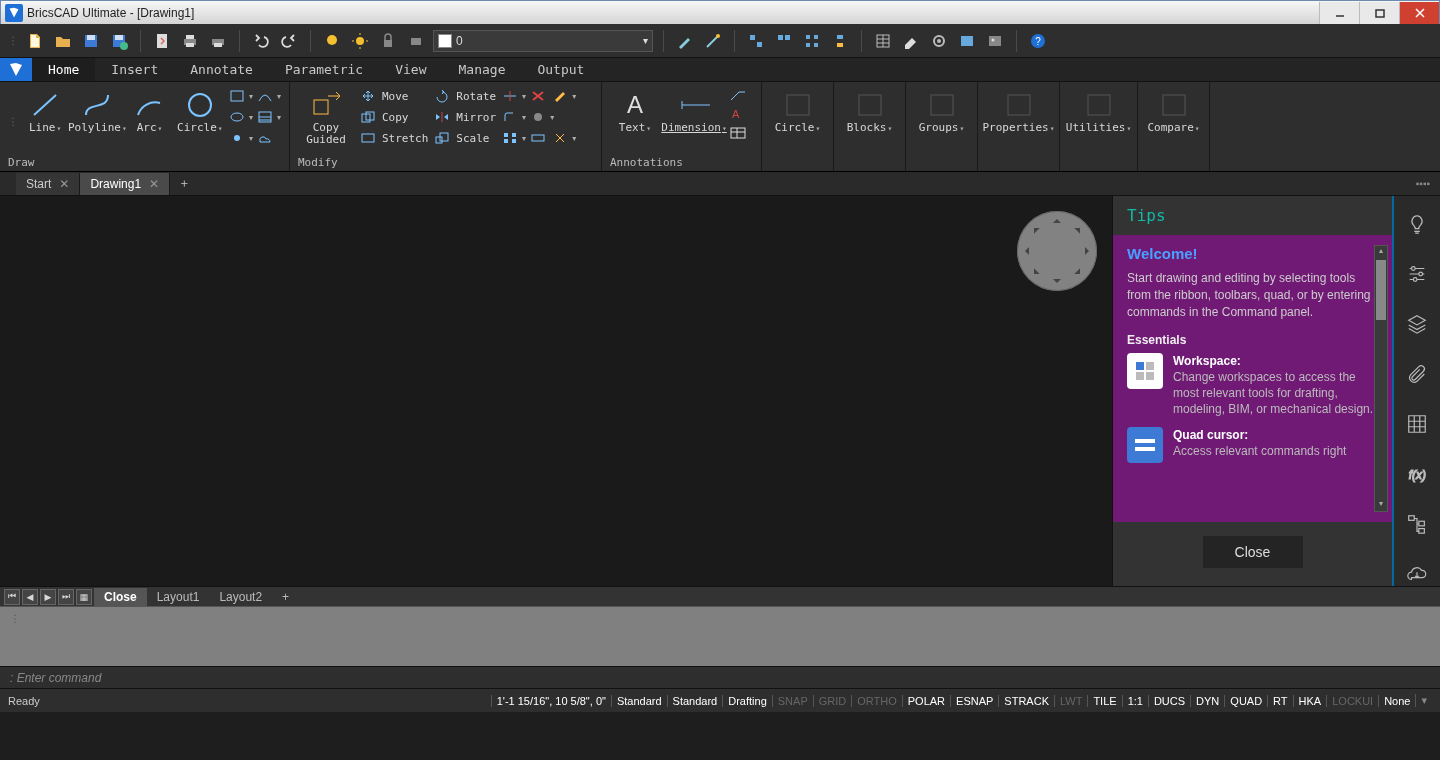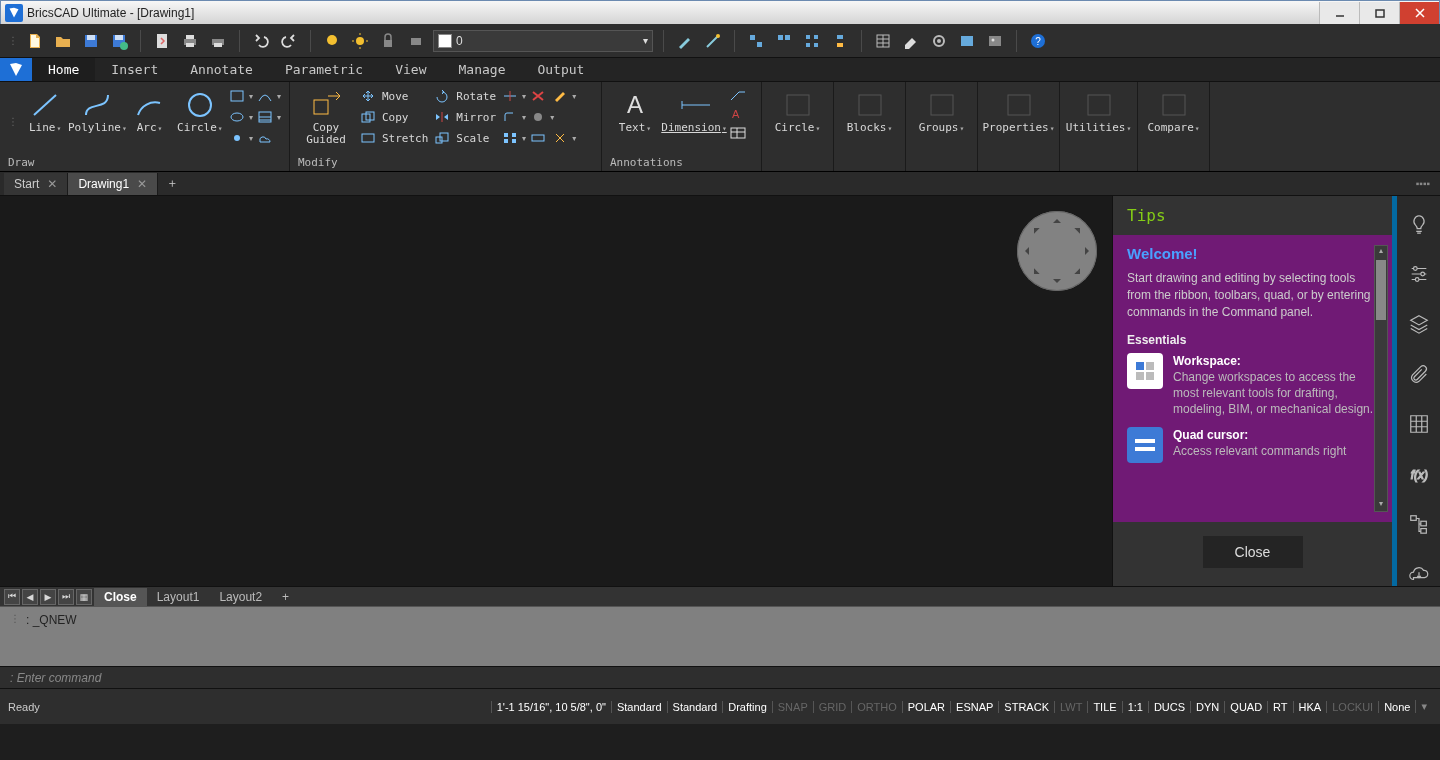--- a/index.html
+++ b/index.html
@@ -30,52 +30,52 @@
 .panel .row{ display:flex; gap:4px; align-items:flex-start; flex:1;}
 .panel .lbl{ text-align:left; font-family:Consolas,monospace; font-size:11px; color:#bbb; padding:2px 0;}
 .big{ width:50px; display:flex; flex-direction:column; align-items:center; gap:2px; padding-top:4px; cursor:pointer;}
 .big .ico{ width:32px; height:30px; display:flex; align-items:center; justify-content:center;}
 .big .t{ font-family:Consolas,monospace; font-size:11px; text-align:center; line-height:12px;}
 .minirow{ display:flex; gap:2px; align-items:center; height:20px;}
 .minilbl{ font-family:Consolas,monospace; font-size:11px; padding-left:2px;}
 .col{ display:flex; flex-direction:column; gap:1px; justify-content:center;}
 .sm{ width:20px; height:18px; display:flex; align-items:center; justify-content:center; cursor:pointer;}
 .dd::after{ content:"▾"; font-size:8px; color:#aaa; margin-left:1px;}
-.doctabs{ height:24px; background:#2a2a2a; display:flex; align-items:center; padding-left:4px; border-bottom:1px solid #111;}
+.doctabs{ height:24px; background:#2a2a2a; display:flex; align-items:center; padding-left:16px; border-bottom:1px solid #111;}
 .doctab{ padding:0 10px; height:22px; display:flex; align-items:center; gap:8px; font-size:12px; color:#ccc; background:#353535; border-right:1px solid #1a1a1a; cursor:pointer;}
 .doctab.active{ background:#4a4a4a; color:#fff;}
 .doctab .x{ font-size:12px; color:#999;}
 .doctab.plus{ background:#2a2a2a; padding:0 8px; border:none;}
 .work{ position:relative; flex:1; display:flex; min-height:0;}
 .canvasarea{ flex:1; position:relative; background:#1a1a1a; overflow:hidden;}
 .navdisk{ position:absolute; top:15px; right:15px; width:80px; height:80px; border-radius:50%; background:#828282; box-shadow:inset 0 0 0 1px #666;}
 .tri{ position:absolute; width:0; height:0; border:4px solid transparent;}
 .tipspane{ width:280px; background:#333; display:flex; flex-direction:column; border-left:1px solid #111;}
-.tipshead{ padding:10px 14px; font-family:Consolas,monospace; font-size:16px; color:#84cc16;}
+.tipshead{ padding:10px 14px; font-family:Consolas,monospace; font-size:16px; color:#14b8a6;}
 .tipsbody{ flex:1; padding:10px 14px; overflow:hidden; background:#701a75; position:relative;}
 .tipsbody .scroll{ position:absolute; right:4px; top:10px; bottom:10px; width:14px; background:#3a3a3a; border:1px solid #555;}
 .tipsbody .scroll .knob{ position:absolute; left:1px; right:1px; top:14px; height:60px; background:#888;}
 .tipsbody h3{ color:#4aa0ff; font-size:15px; margin-bottom:8px; font-weight:600;}
 .tipsbody p{ font-size:12px; color:#ccc; line-height:17px; margin-bottom:12px;}
 .tipsbody h4{ font-size:12px; color:#eee; font-weight:600; margin:6px 0;}
 .tipitem{ display:flex; gap:10px; margin-bottom:10px;}
 .tipicon{ width:36px; height:36px; background:#fff; border-radius:4px; flex-shrink:0; display:flex; align-items:center; justify-content:center;}
 .tipitem .d b{ color:#fff; font-size:12px;}
 .tipitem .d{ font-size:12px; color:#bbb; line-height:16px;}
 .closebtn{ margin:14px auto 18px; width:100px; height:32px; background:#242424; color:#ddd; display:flex; align-items:center; justify-content:center; font-size:14px; cursor:pointer;}
-.sidecol{ width:48px; background:#2a2a2a; display:flex; flex-direction:column; align-items:center; padding-top:16px; gap:26px; border-left:5px solid #0369a1;}
+.sidecol{ width:48px; background:#2a2a2a; display:flex; flex-direction:column; align-items:center; padding-top:16px; gap:26px; border-left:2px solid #0369a1;}
 .sidecol .sb{ width:24px; height:24px; display:flex; align-items:center; justify-content:center; color:#bbb;}
 .sidecol .sb svg{ width:22px; height:22px; stroke:#bbb; fill:none; stroke-width:1.3;}
 .layouttabs{ height:20px; background:#333; display:flex; align-items:center; padding-left:4px; border-top:1px solid #111;}
 .nbtn{ width:16px; height:16px; background:#444; border:1px solid #666; margin-right:2px; display:flex; align-items:center; justify-content:center; font-size:9px; cursor:pointer;}
 .ltab{ padding:0 10px; height:18px; display:flex; align-items:center; font-size:12px; color:#bbb; cursor:pointer;}
 .ltab.active{ background:#555; color:#fff; font-weight:600;}
 .cmdhist{ height:60px; background:#808080; color:#222; font-family:Consolas,monospace; font-size:12px; padding:6px 10px; border-top:1px solid #555;}
 .cmdline{ height:22px; background:#2e2e2e; display:flex; align-items:center; padding:0 10px; font-family:Consolas,monospace; font-size:12px; color:#888; font-style:italic; border-top:1px solid #111;}
-.status{ height:36px; background:#2e2e2e; display:flex; align-items:center; padding:3px 8px; font-size:11px; color:#ccc; border-top:1px solid #111;}
+.status{ height:24px; background:#2e2e2e; display:flex; align-items:center; padding:3px 8px; font-size:11px; color:#ccc; border-top:1px solid #111;}
 .status .r{ margin-left:auto; display:flex; align-items:center;}
 .status .cell{ padding:0 5px; border-left:1px solid #555;}
 .status .on{ color:#fff;}
 .status .off{ color:#666;}
 svg{ display:block;}
 </style>
 </head>
 <body>
 
 <div class="titlebar">
@@ -733,21 +733,20 @@
   <div class="nbtn">⏭</div>
   <div class="nbtn">▦</div>
   <div class="ltab active">Close</div>
   <div class="ltab">Layout1</div>
   <div class="ltab">Layout2</div>
   <div class="ltab">+</div>
 </div>
 
 <div class="cmdhist">
   <div style="float:left;color:#555;font-size:10px;margin-right:6px;">⋮</div>
-  <div>: _QNEW</div>
 </div>
 <div class="cmdline">
     <span>: Enter command</span>
   </div>
 
 <div class="status">
   <span>Ready</span>
   <div class="r">
     <span class="cell on">1'-1 15/16", 10 5/8", 0"</span>
     <span class="cell on">Standard</span>

